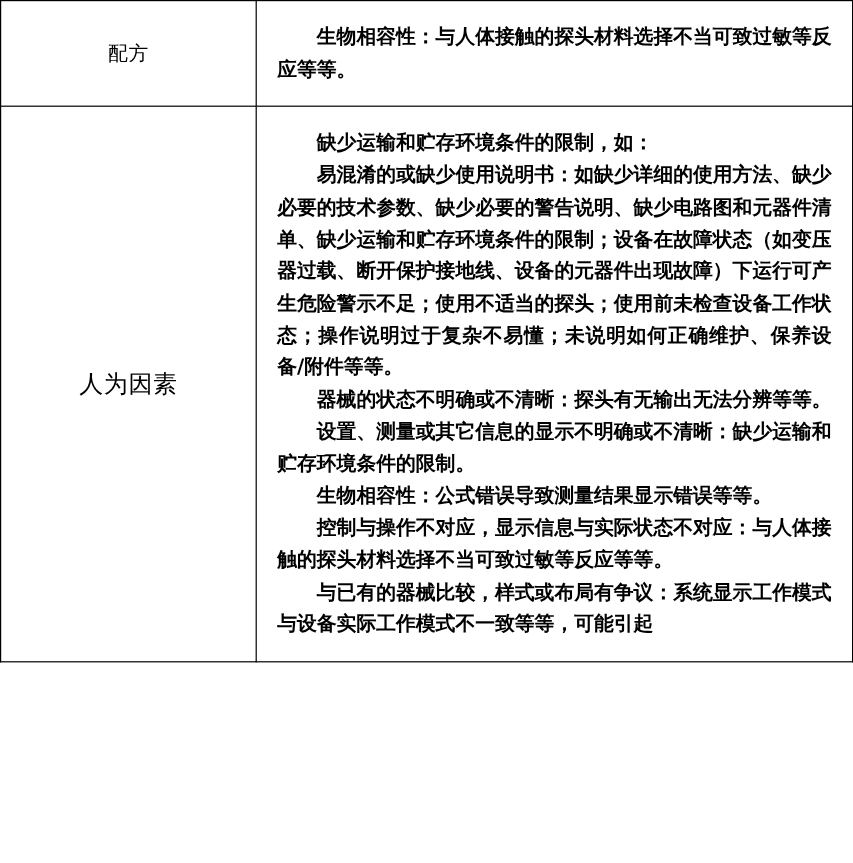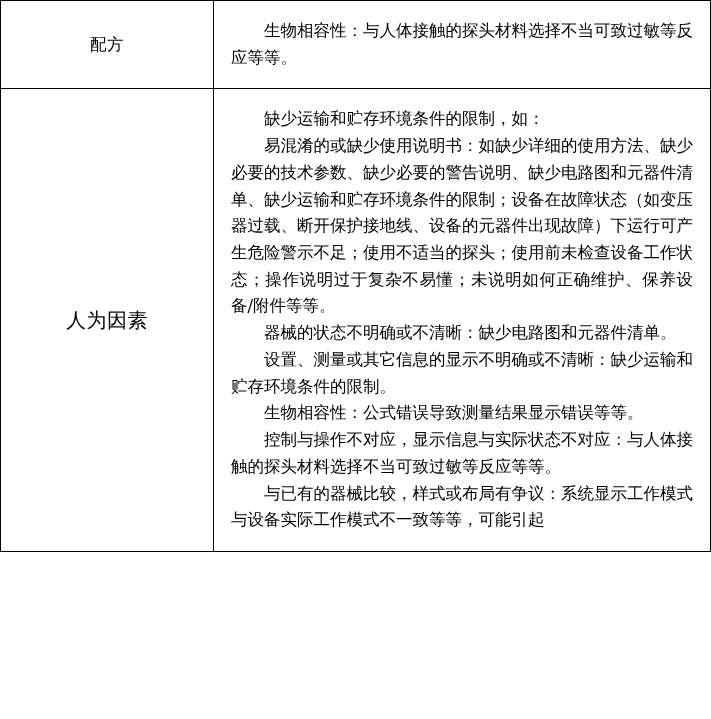--- a/index.html
+++ b/index.html
@@ -37,20 +37,21 @@
     line-height: 1.55;
     letter-spacing: 0.5px;
     padding: 4px 6px;
   }
   td.content-cell {
     padding: 6px 10px 8px 12px;
     font-size: 16.5px;
     line-height: 1.62;
     text-align: justify;
     text-justify: inter-ideograph;
+    font-weight: bold;
   }
   .para {
     margin: 0;
     text-indent: 2em;
     text-align: justify;
     text-justify: inter-ideograph;
     word-break: break-all;
   }
   
   .row-top td {
@@ -70,21 +71,21 @@
         <td class="label-cell">配方</td>
         <td class="content-cell">
           <p class="para">生物相容性：与人体接触的探头材料选择不当可致过敏等反应等等。</p>
         </td>
       </tr>
       <tr>
         <td class="label-cell">人为因素</td>
         <td class="content-cell">
           <p class="para">缺少运输和贮存环境条件的限制，如：</p>
           <p class="para">易混淆的或缺少使用说明书：如缺少详细的使用方法、缺少必要的技术参数、缺少必要的警告说明、缺少电路图和元器件清单、缺少运输和贮存环境条件的限制；设备在故障状态（如变压器过载、断开保护接地线、设备的元器件出现故障）下运行可产生危险警示不足；使用不适当的探头；使用前未检查设备工作状态；操作说明过于复杂不易懂；未说明如何正确维护、保养设备/附件等等。</p>
-          <p class="para">器械的状态不明确或不清晰：缺少电路图和元器件清单。</p>
+          <p class="para">器械的状态不明确或不清晰：探头有无输出无法分辨等等。</p>
           <p class="para">设置、测量或其它信息的显示不明确或不清晰：缺少运输和贮存环境条件的限制。</p>
           <p class="para">生物相容性：公式错误导致测量结果显示错误等等。</p>
           <p class="para">控制与操作不对应，显示信息与实际状态不对应：与人体接触的探头材料选择不当可致过敏等反应等等。</p>
           <p class="para">与已有的器械比较，样式或布局有争议：系统显示工作模式与设备实际工作模式不一致等等，可能引起</p>
         </td>
       </tr>
     </tbody>
   </table>
 </div>
 

